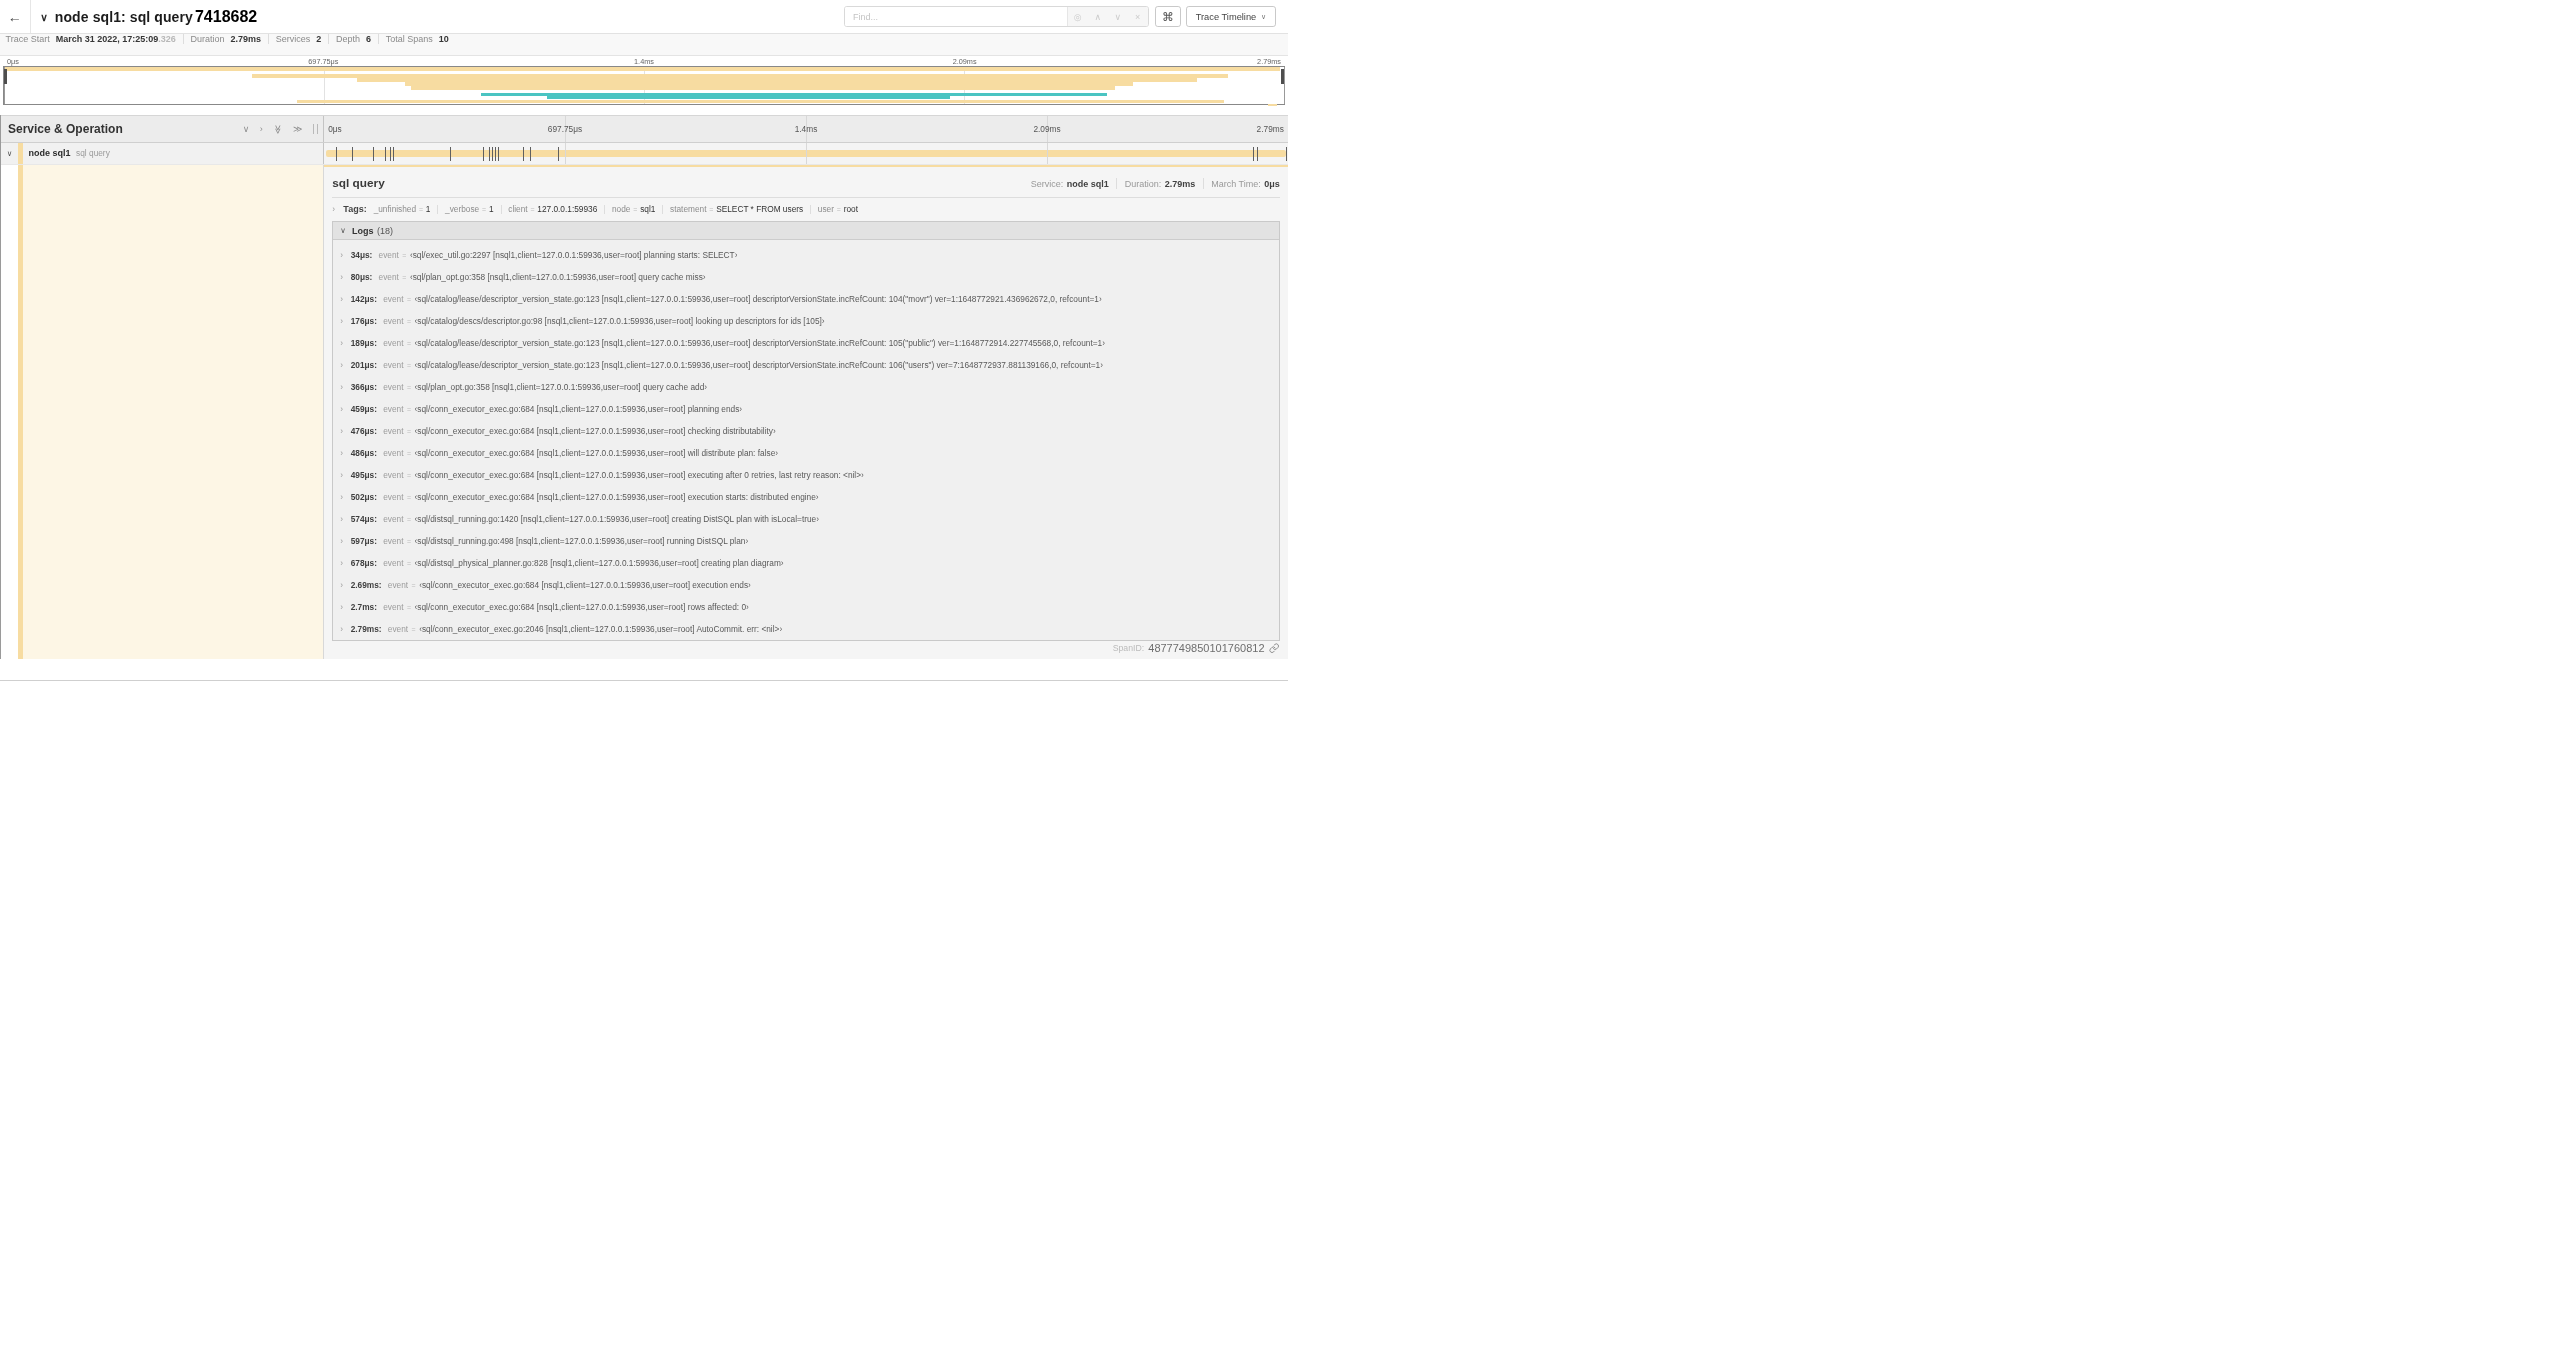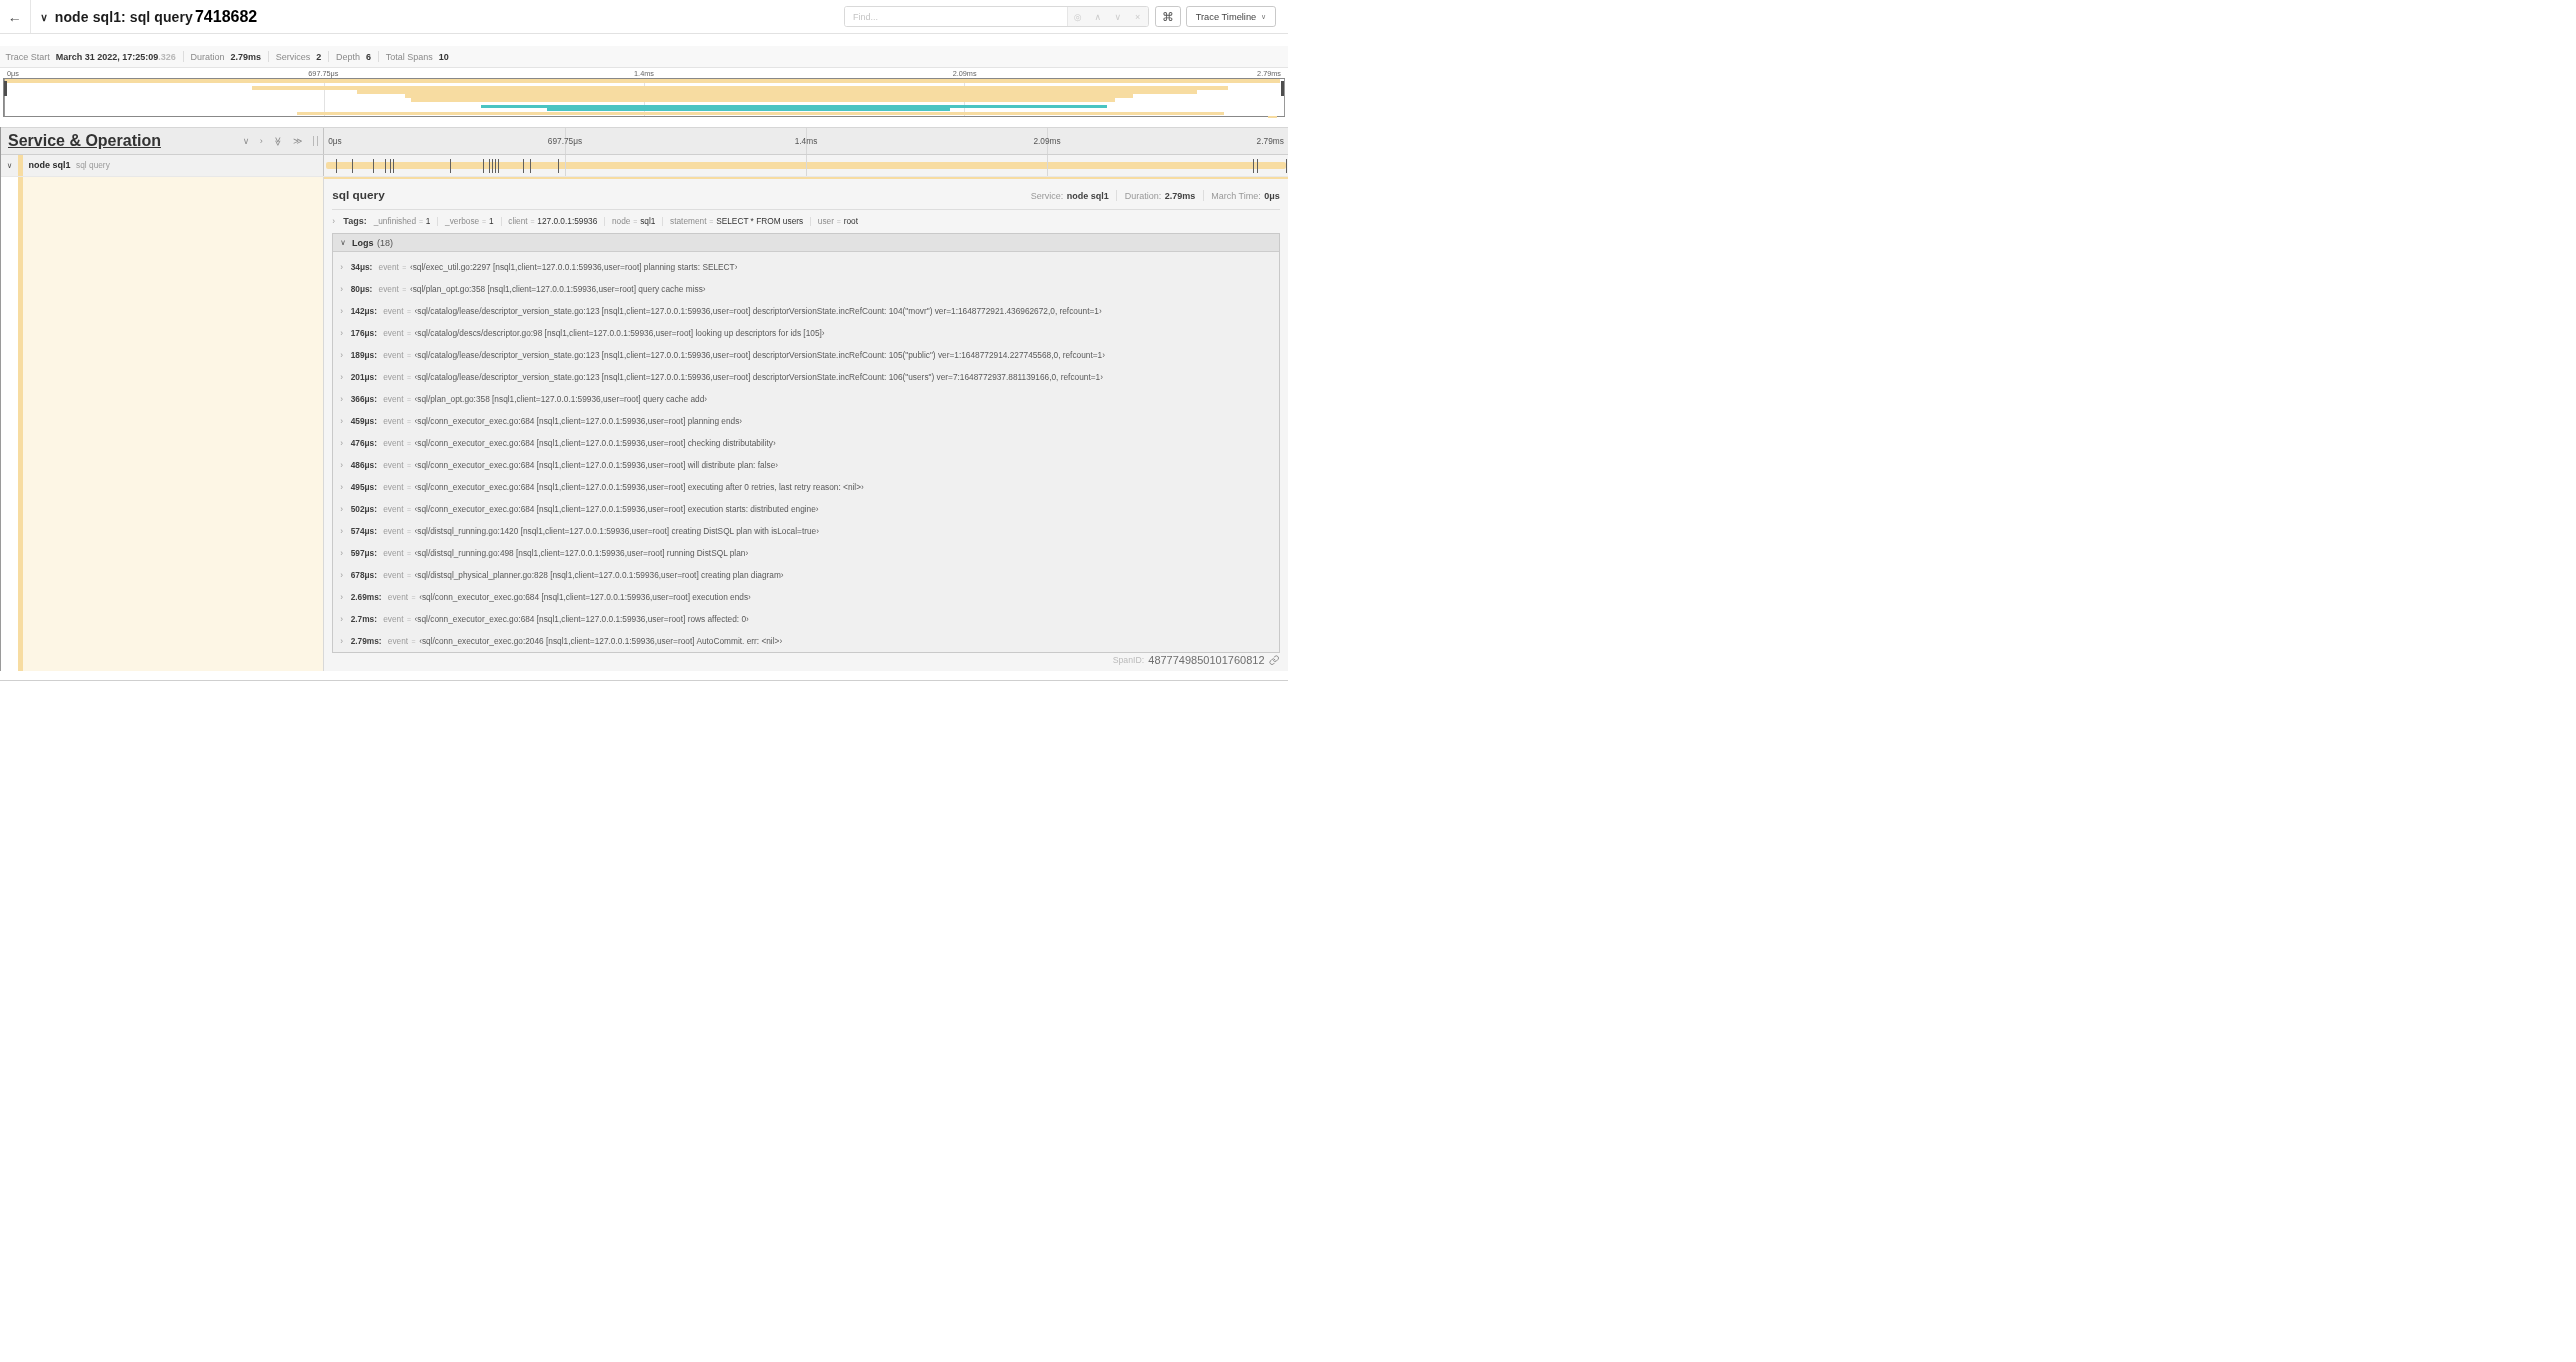--- a/index.html
+++ b/index.html
@@ -22,42 +22,42 @@
   .find-input::placeholder{color:#c4c4c4;}
   .find-icons{display:flex;align-items:center;background:#f6f6f6;border-left:0.7px solid #e6e6e6;}
   .find-ic{width:20px;text-align:center;color:#ccc;font-size:9px;cursor:default;}
   .kbd-btn{width:26px;height:21px;margin-left:6.2px;border:0.7px solid #c9c9c9;border-radius:2.8px;background:#fff;
            display:flex;align-items:center;justify-content:center;font-size:11.8px;color:#555;cursor:pointer;}
   .view-btn{height:21px;margin:0 12.5px 0 5.5px;border:0.7px solid #c9c9c9;border-radius:2.8px;background:#fff;
             display:flex;align-items:center;padding:0 8.3px;font-size:9.3px;color:#444;cursor:pointer;}
   .view-btn .dd{font-size:7px;color:#777;margin-left:4.8px;}
 
   
-  .infobar{height:22px;background:#f8f8f8;border-bottom:0.7px solid #e4e4e4;display:flex;align-items:center;
-           padding-left:5.5px;font-size:9px;margin-top:12px;}
+  .infobar{height:22px;background:#f8f8f8;border-bottom:0.7px solid #e4e4e4;display:flex;
+           padding-left:5.5px;font-size:9px;}
   .infobar .it-label{color:#8a8a8a;margin-right:3.5px;}
   .infobar .it-value{color:#363636;font-weight:bold;}
   .infobar .it-suffix{color:#b8b8b8;font-weight:bold;}
   .infobar .sep{width:0.7px;height:10.4px;background:#ddd;margin:0 7px;}
 
   
   .minimap-labels{position:relative;height:9.7px;font-size:7.3px;color:#666;margin:0 2.8px;}
   .minimap-labels span{position:absolute;top:0.7px;}
   .minimap-canvas{position:relative;height:39px;margin:0 2.8px;border:0.7px solid #888;background:#fff;cursor:crosshair;}
   .mm-grid{position:absolute;top:0;bottom:0;width:0.7px;background:#e2e2e2;}
   .mm-span{position:absolute;height:3.5px;}
   .mm-scrub{position:absolute;top:2.1px;width:2.8px;height:15.2px;background:#4e4e4e;}
   .mm-line{position:absolute;top:0;bottom:0;width:0.7px;background:#999;}
   .mm-gap{height:10.4px;background:#fff;}
 
   
   .rows-section{border-left:0.7px solid #9a9a9a;}
   .row-header{height:28px;background:#ececec;border-top:0.7px solid #d6d6d6;border-bottom:0.7px solid #cfcfcf;display:flex;}
   .rh-left{width:323px;display:flex;align-items:center;padding-left:7px;border-right:0.7px solid #c4c4c4;}
-  .rh-title{font-size:16px;font-weight:bold;color:#333;flex:1;text-decoration:underline;}
+  .rh-title{font-size:12px;font-weight:bold;color:#333;flex:1;}
   .rh-icons{display:flex;align-items:center;color:#8d8d8d;font-size:9px;}
   .rh-ic{margin-right:10.4px;cursor:pointer;line-height:1;}
   .rot90{display:inline-block;transform:rotate(90deg);}
   .col-resizer{width:4.8px;height:9.7px;border-left:0.7px solid #b9b9b9;border-right:0.7px solid #b9b9b9;margin-right:5.5px;cursor:col-resize;}
   .rh-right{flex:1;position:relative;font-size:8.3px;color:#555;}
   .rh-right .tick{position:absolute;top:8.3px;}
   .grid-line{position:absolute;top:0;bottom:0;width:0.7px;background:#d8d8d8;}
 
   
   .span-row{height:21.5px;background:#f4f4f4;border-bottom:0.7px solid #e8e8e8;display:flex;cursor:pointer;}

